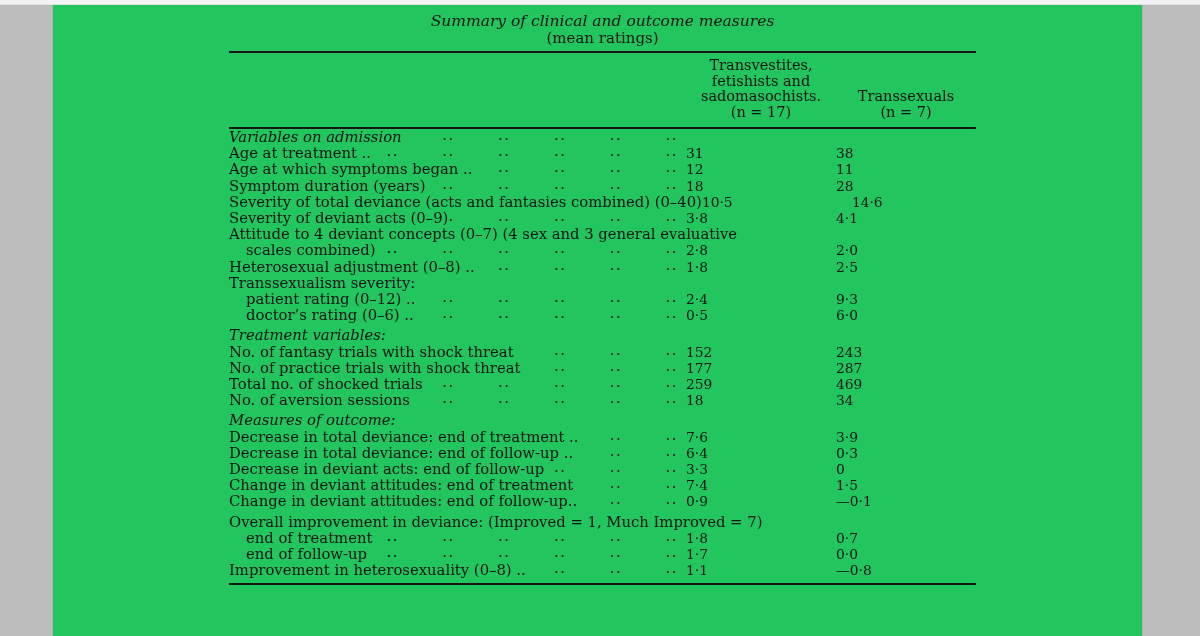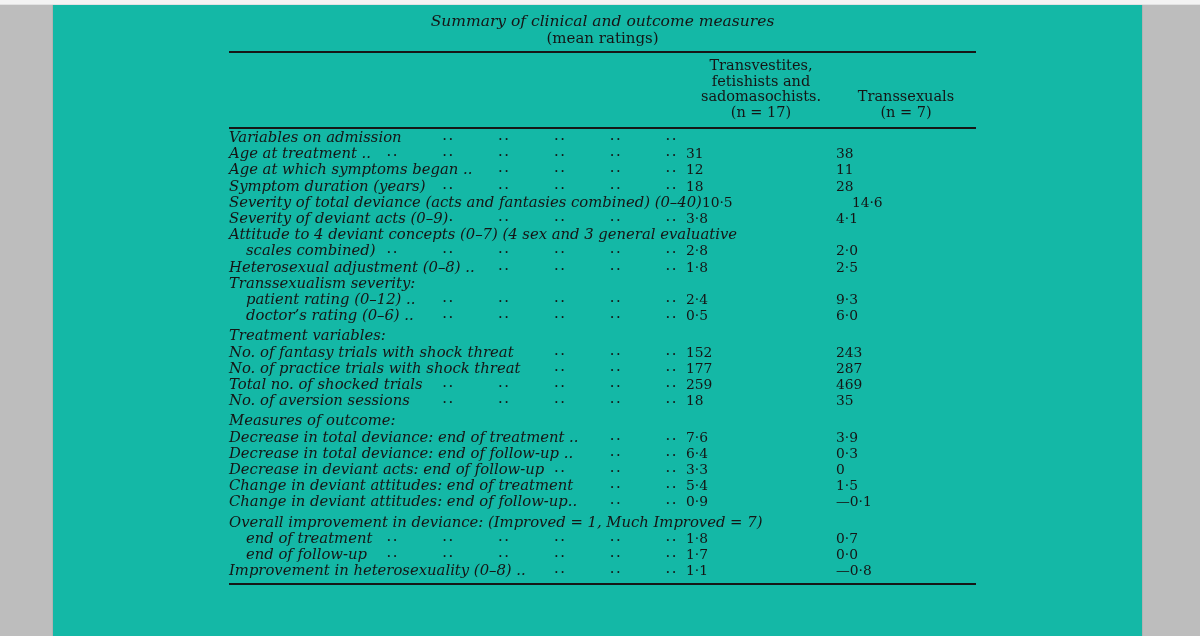--- a/index.html
+++ b/index.html
@@ -9,21 +9,21 @@
     font-family:"DejaVu Serif","Liberation Serif",serif;
     color:#151515;
     position:relative;
   }
   .top-strip{
     position:absolute;left:0;top:0;width:1200px;height:5px;
     background:#f3f3f3;border-bottom:1px solid #e2e2e2;box-sizing:border-box;
   }
   .page{
     position:absolute;left:52px;top:5px;width:1091px;height:631px;
-    background:#14b8a6;
+    background:#22c55e;
     border-left:1px solid #b2b2b2;border-right:1px solid #b2b2b2;
     box-sizing:border-box;
   }
   .table-wrap{
     position:absolute;left:176px;top:0;width:747px;
   }
   .cutoff{
     height:4px;overflow:hidden;text-align:center;
   }
   .title{
@@ -48,21 +48,21 @@
   .hcol.c2{width:140px;}
   .tbody{
     padding-bottom:5px;border-bottom:2px solid #161616;
   }
   .row{
     display:flex;align-items:baseline;
     font-size:14.8px;line-height:16.2px;
     white-space:nowrap;
   }
   .row.gap{margin-top:4px;}
-  .row .label{flex:0 0 auto;font-style:italic;}
+  .row .label{flex:0 0 auto;}
   .row.italic .label{font-style:italic;}
   .row.indent .label{padding-left:17px;}
   .leader{
     flex:1 1 auto;min-width:0;position:relative;overflow:hidden;align-self:stretch;
   }
   .leader-dots{
     position:absolute;right:8px;bottom:2px;white-space:nowrap;
     font-size:14.8px;letter-spacing:1.5px;
   }
   .val{
@@ -216,21 +216,21 @@
             </span>
     <span class="val c1">259</span>
     <span class="val c2">469</span>
   </div>
           <div class="row">
     <span class="label">No. of aversion sessions</span>
     <span class="leader">
               <span class="leader-dots">&nbsp;&nbsp;&nbsp;&nbsp;&nbsp;&nbsp;&nbsp;..&nbsp;&nbsp;&nbsp;&nbsp;&nbsp;&nbsp;&nbsp;..&nbsp;&nbsp;&nbsp;&nbsp;&nbsp;&nbsp;&nbsp;..&nbsp;&nbsp;&nbsp;&nbsp;&nbsp;&nbsp;&nbsp;..&nbsp;&nbsp;&nbsp;&nbsp;&nbsp;&nbsp;&nbsp;..&nbsp;&nbsp;&nbsp;&nbsp;&nbsp;&nbsp;&nbsp;..&nbsp;&nbsp;&nbsp;&nbsp;&nbsp;&nbsp;&nbsp;..&nbsp;&nbsp;&nbsp;&nbsp;&nbsp;&nbsp;&nbsp;..&nbsp;&nbsp;&nbsp;&nbsp;&nbsp;&nbsp;&nbsp;..&nbsp;&nbsp;&nbsp;&nbsp;&nbsp;&nbsp;&nbsp;..&nbsp;&nbsp;&nbsp;&nbsp;&nbsp;&nbsp;&nbsp;..&nbsp;&nbsp;&nbsp;&nbsp;&nbsp;&nbsp;&nbsp;..&nbsp;&nbsp;&nbsp;&nbsp;&nbsp;&nbsp;&nbsp;..&nbsp;&nbsp;&nbsp;&nbsp;&nbsp;&nbsp;&nbsp;..&nbsp;&nbsp;&nbsp;&nbsp;&nbsp;&nbsp;&nbsp;..&nbsp;&nbsp;&nbsp;&nbsp;&nbsp;&nbsp;&nbsp;..</span>
             </span>
     <span class="val c1">18</span>
-    <span class="val c2">35</span>
+    <span class="val c2">34</span>
   </div>
           <div class="row gap italic">
     <span class="label">Measures of outcome:</span>
     <span class="leader">
               <span class="leader-dots"></span>
             </span>
     <span class="val c1"></span>
     <span class="val c2"></span>
   </div>
           <div class="row">
@@ -255,21 +255,21 @@
               <span class="leader-dots">&nbsp;&nbsp;&nbsp;&nbsp;&nbsp;&nbsp;&nbsp;..&nbsp;&nbsp;&nbsp;&nbsp;&nbsp;&nbsp;&nbsp;..&nbsp;&nbsp;&nbsp;&nbsp;&nbsp;&nbsp;&nbsp;..&nbsp;&nbsp;&nbsp;&nbsp;&nbsp;&nbsp;&nbsp;..&nbsp;&nbsp;&nbsp;&nbsp;&nbsp;&nbsp;&nbsp;..&nbsp;&nbsp;&nbsp;&nbsp;&nbsp;&nbsp;&nbsp;..&nbsp;&nbsp;&nbsp;&nbsp;&nbsp;&nbsp;&nbsp;..&nbsp;&nbsp;&nbsp;&nbsp;&nbsp;&nbsp;&nbsp;..&nbsp;&nbsp;&nbsp;&nbsp;&nbsp;&nbsp;&nbsp;..&nbsp;&nbsp;&nbsp;&nbsp;&nbsp;&nbsp;&nbsp;..&nbsp;&nbsp;&nbsp;&nbsp;&nbsp;&nbsp;&nbsp;..&nbsp;&nbsp;&nbsp;&nbsp;&nbsp;&nbsp;&nbsp;..&nbsp;&nbsp;&nbsp;&nbsp;&nbsp;&nbsp;&nbsp;..&nbsp;&nbsp;&nbsp;&nbsp;&nbsp;&nbsp;&nbsp;..&nbsp;&nbsp;&nbsp;&nbsp;&nbsp;&nbsp;&nbsp;..&nbsp;&nbsp;&nbsp;&nbsp;&nbsp;&nbsp;&nbsp;..</span>
             </span>
     <span class="val c1">3·3</span>
     <span class="val c2">0</span>
   </div>
           <div class="row">
     <span class="label">Change in deviant attitudes: end of treatment</span>
     <span class="leader">
               <span class="leader-dots">&nbsp;&nbsp;&nbsp;&nbsp;&nbsp;&nbsp;&nbsp;..&nbsp;&nbsp;&nbsp;&nbsp;&nbsp;&nbsp;&nbsp;..&nbsp;&nbsp;&nbsp;&nbsp;&nbsp;&nbsp;&nbsp;..&nbsp;&nbsp;&nbsp;&nbsp;&nbsp;&nbsp;&nbsp;..&nbsp;&nbsp;&nbsp;&nbsp;&nbsp;&nbsp;&nbsp;..&nbsp;&nbsp;&nbsp;&nbsp;&nbsp;&nbsp;&nbsp;..&nbsp;&nbsp;&nbsp;&nbsp;&nbsp;&nbsp;&nbsp;..&nbsp;&nbsp;&nbsp;&nbsp;&nbsp;&nbsp;&nbsp;..&nbsp;&nbsp;&nbsp;&nbsp;&nbsp;&nbsp;&nbsp;..&nbsp;&nbsp;&nbsp;&nbsp;&nbsp;&nbsp;&nbsp;..&nbsp;&nbsp;&nbsp;&nbsp;&nbsp;&nbsp;&nbsp;..&nbsp;&nbsp;&nbsp;&nbsp;&nbsp;&nbsp;&nbsp;..&nbsp;&nbsp;&nbsp;&nbsp;&nbsp;&nbsp;&nbsp;..&nbsp;&nbsp;&nbsp;&nbsp;&nbsp;&nbsp;&nbsp;..&nbsp;&nbsp;&nbsp;&nbsp;&nbsp;&nbsp;&nbsp;..&nbsp;&nbsp;&nbsp;&nbsp;&nbsp;&nbsp;&nbsp;..</span>
             </span>
-    <span class="val c1">5·4</span>
+    <span class="val c1">7·4</span>
     <span class="val c2">1·5</span>
   </div>
           <div class="row">
     <span class="label">Change in deviant attitudes: end of follow-up..</span>
     <span class="leader">
               <span class="leader-dots">&nbsp;&nbsp;&nbsp;&nbsp;&nbsp;&nbsp;&nbsp;..&nbsp;&nbsp;&nbsp;&nbsp;&nbsp;&nbsp;&nbsp;..&nbsp;&nbsp;&nbsp;&nbsp;&nbsp;&nbsp;&nbsp;..&nbsp;&nbsp;&nbsp;&nbsp;&nbsp;&nbsp;&nbsp;..&nbsp;&nbsp;&nbsp;&nbsp;&nbsp;&nbsp;&nbsp;..&nbsp;&nbsp;&nbsp;&nbsp;&nbsp;&nbsp;&nbsp;..&nbsp;&nbsp;&nbsp;&nbsp;&nbsp;&nbsp;&nbsp;..&nbsp;&nbsp;&nbsp;&nbsp;&nbsp;&nbsp;&nbsp;..&nbsp;&nbsp;&nbsp;&nbsp;&nbsp;&nbsp;&nbsp;..&nbsp;&nbsp;&nbsp;&nbsp;&nbsp;&nbsp;&nbsp;..&nbsp;&nbsp;&nbsp;&nbsp;&nbsp;&nbsp;&nbsp;..&nbsp;&nbsp;&nbsp;&nbsp;&nbsp;&nbsp;&nbsp;..&nbsp;&nbsp;&nbsp;&nbsp;&nbsp;&nbsp;&nbsp;..&nbsp;&nbsp;&nbsp;&nbsp;&nbsp;&nbsp;&nbsp;..&nbsp;&nbsp;&nbsp;&nbsp;&nbsp;&nbsp;&nbsp;..&nbsp;&nbsp;&nbsp;&nbsp;&nbsp;&nbsp;&nbsp;..</span>
             </span>
     <span class="val c1">0·9</span>
     <span class="val c2">—0·1</span>
   </div>

